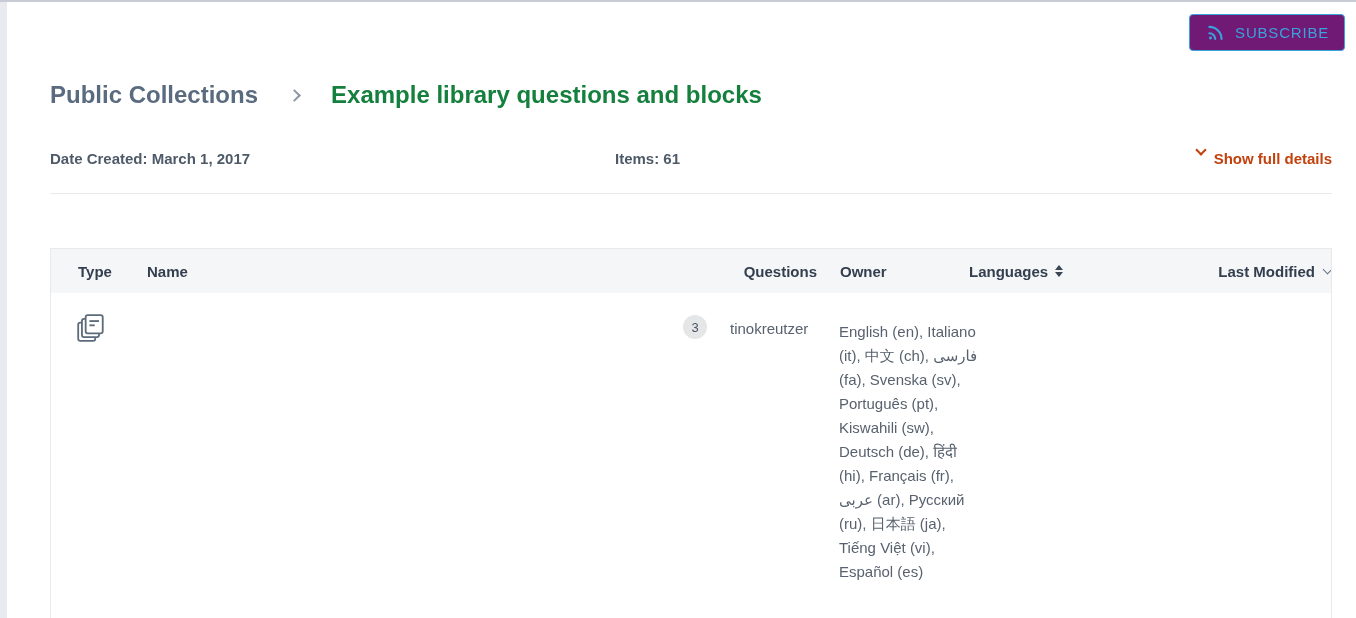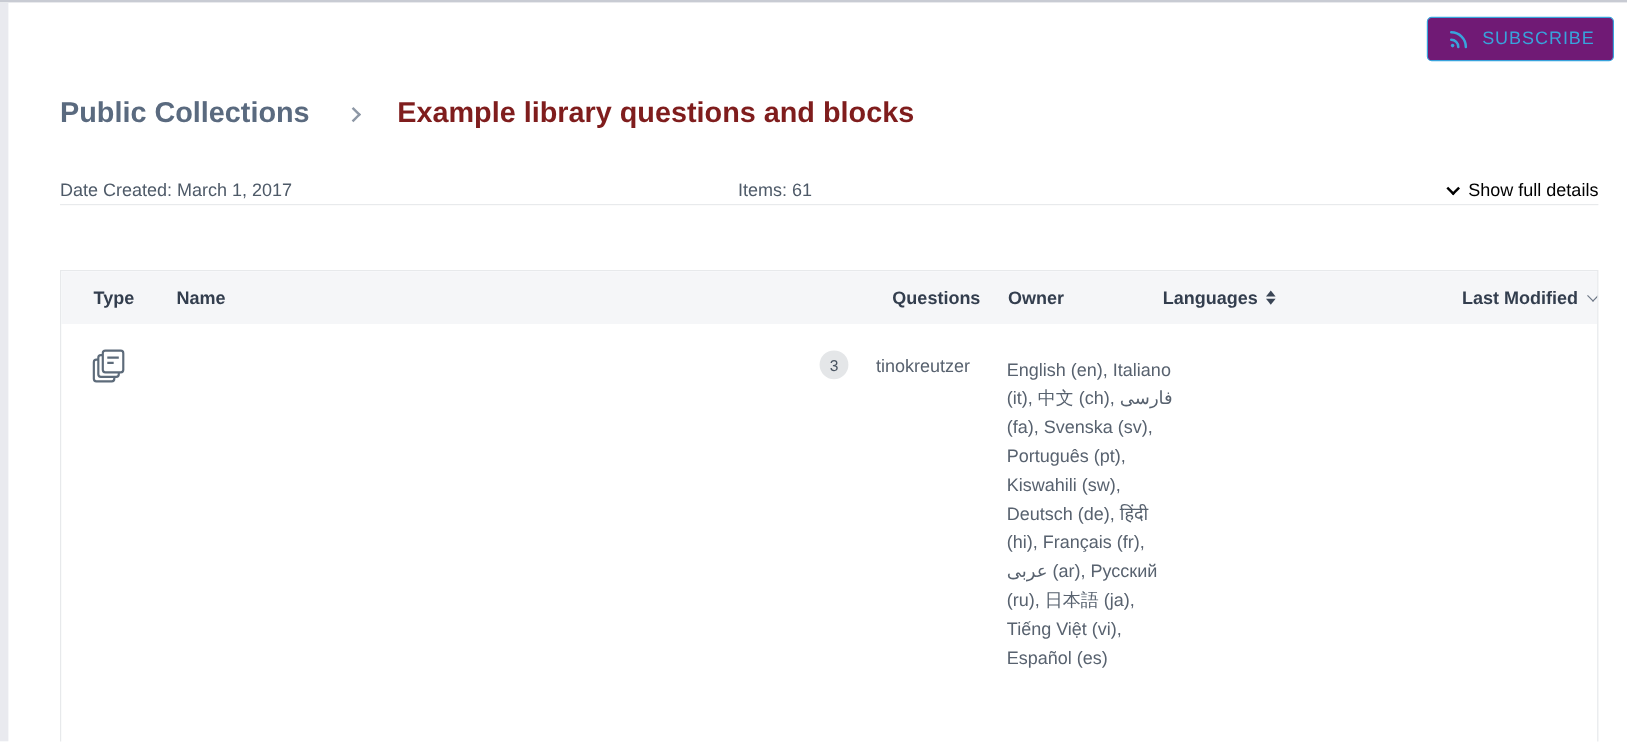--- a/index.html
+++ b/index.html
@@ -32,33 +32,33 @@
     display:flex; align-items:center; gap:30px;
     margin-top:78px;
     font-size:24px; font-weight:700; line-height:30px;
   }
   .crumb-parent { color:#5a6a7f; cursor:pointer; }
   .crumb-sep {
     width:9px; height:9px;
     border-top:2px solid #8d97a5; border-right:2px solid #8d97a5;
     transform:rotate(45deg); margin:0 2px;
   }
-  .crumb-current { color:#7f1d1d; }
+  .crumb-current { color:#15803d; }
   
   .meta-row {
     position:relative;
     display:flex; align-items:center;
-    margin-top:40px; padding-bottom:3px;
+    margin-top:40px; padding-bottom:26px;
     border-bottom:1px solid #e8eaec;
-    font-size:15px; color:#4e5a68;
+    font-size:15px; color:#4e5a68;font-weight:bold;
   }
   .meta-items { position:absolute; left:565px; top:0; }
   .meta-details {
-    margin-left:auto; display:flex; align-items:center; gap:9px;
-    color:#000000; cursor:pointer;
+    margin-left:auto; display:flex; gap:9px;
+    color:#c2410c; cursor:pointer;
   }
   .chev-down {
     width:8px; height:8px;
     border-right:2px solid currentColor; border-bottom:2px solid currentColor;
     transform:rotate(45deg); margin-top:-4px;
   }
   
   .table {
     margin-top:54px; height:468px; overflow:hidden;
     border:1px solid #e7e9eb;

